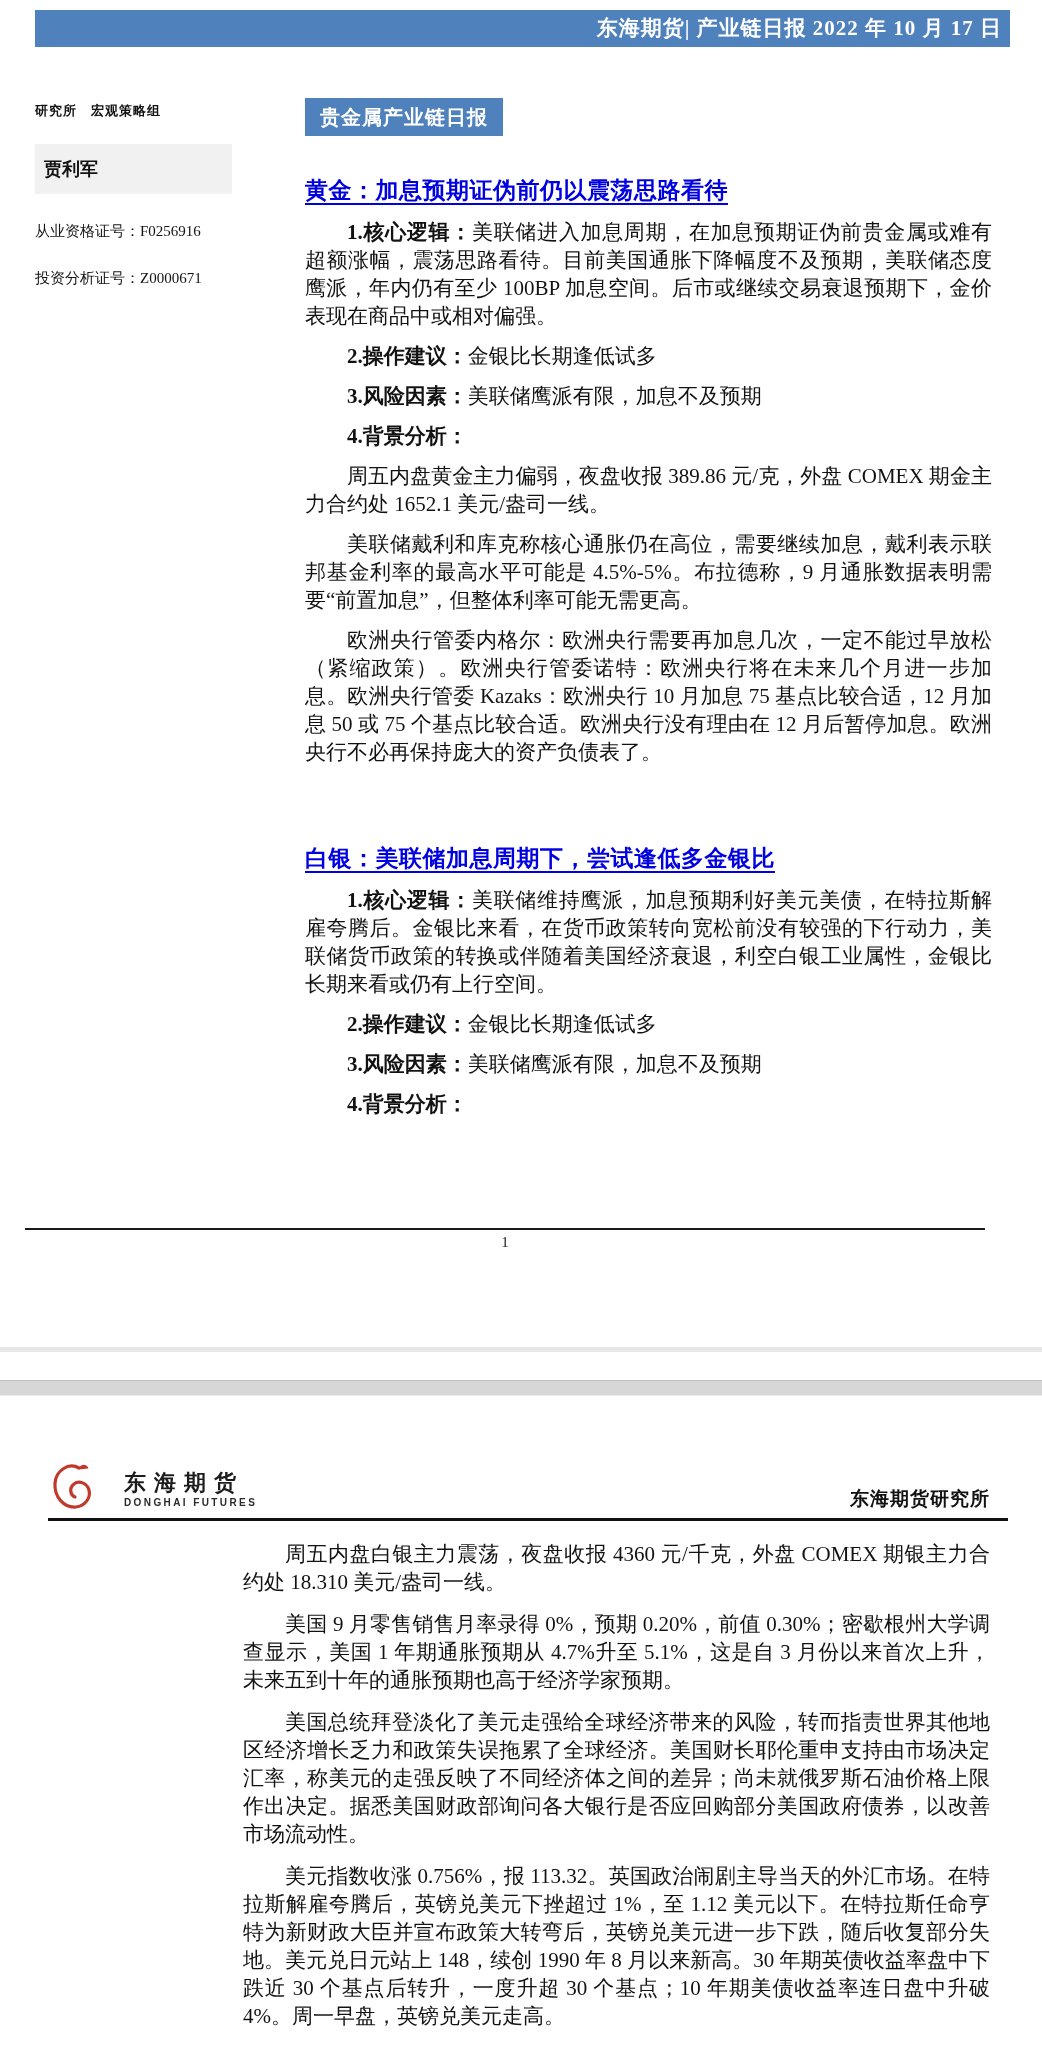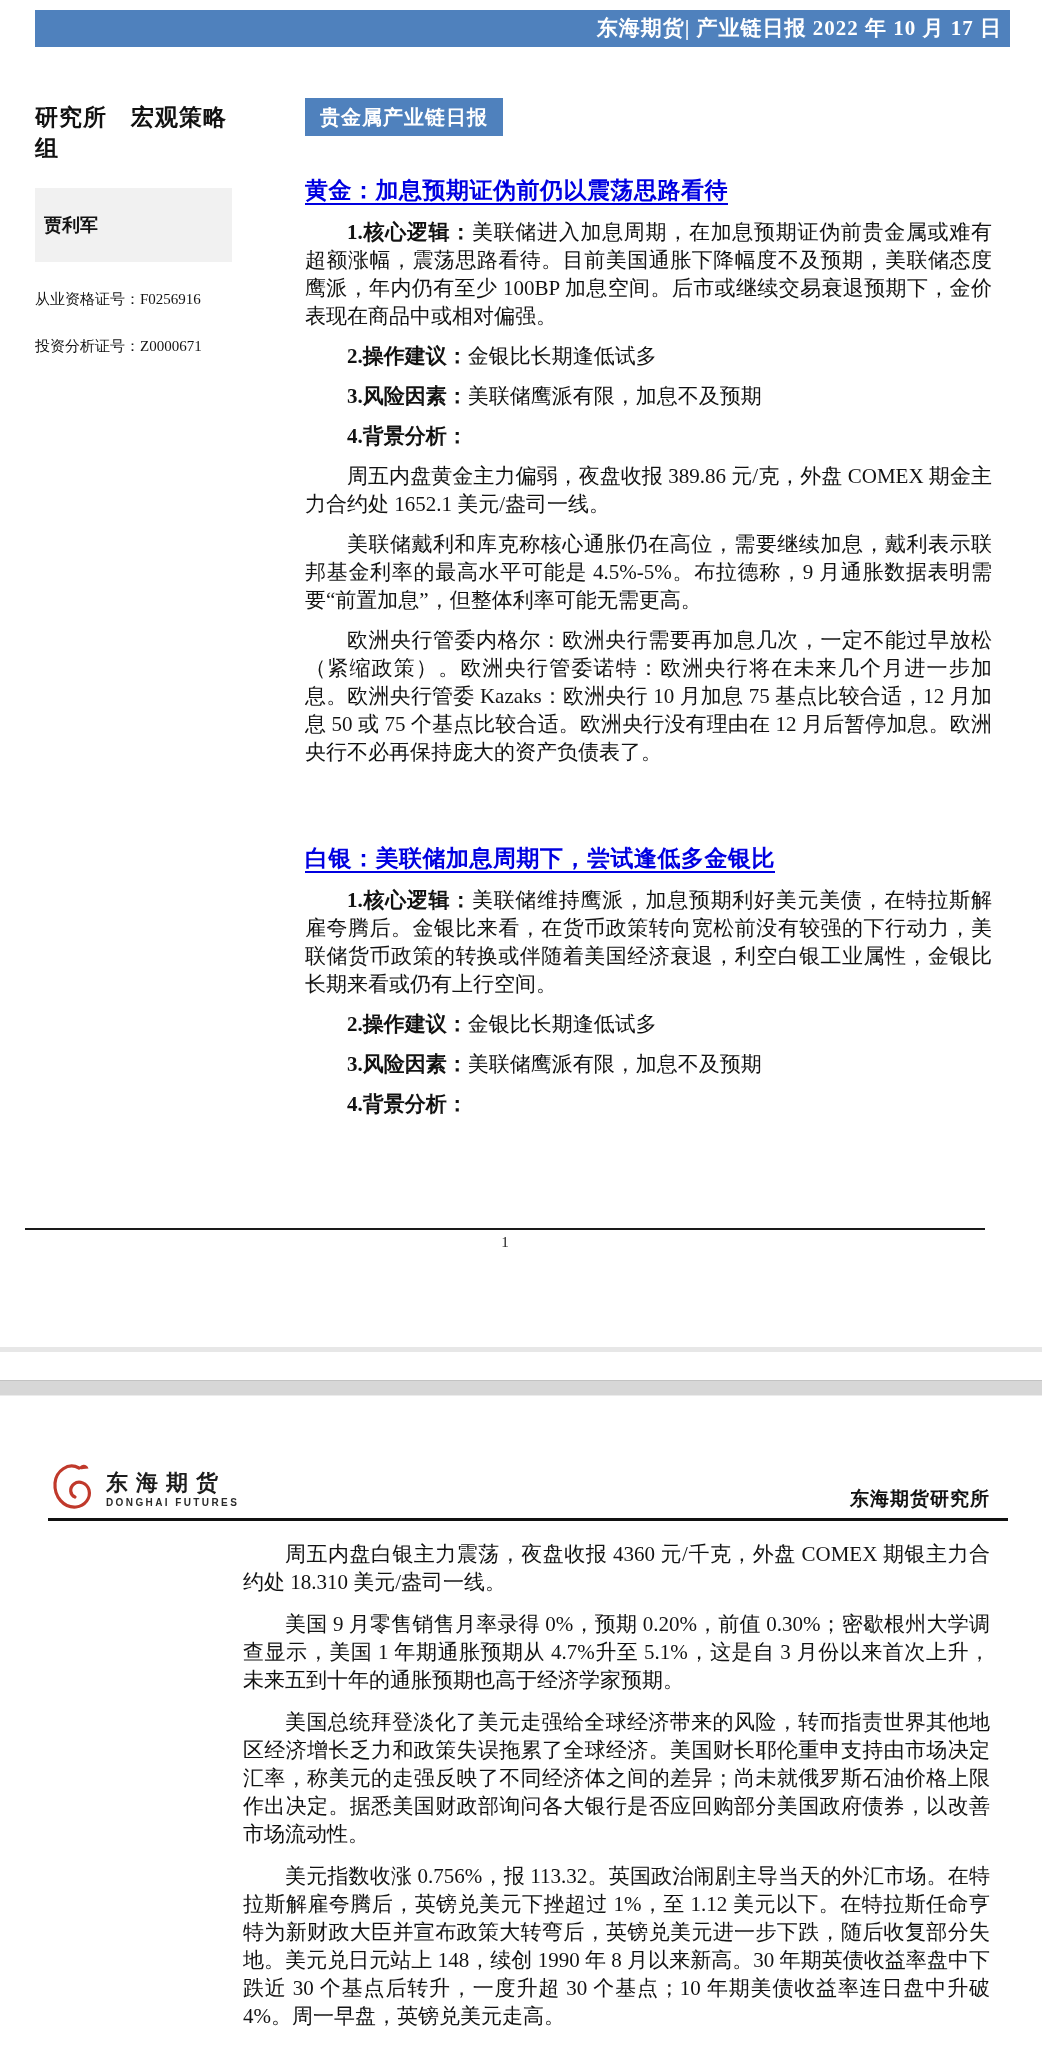--- a/index.html
+++ b/index.html
@@ -11,22 +11,22 @@
   }
   .stage{position:relative;width:1042px;height:2046px;background:#fff;}
 
   
   .banner{
     position:absolute;left:35px;top:10px;width:975px;height:37px;
     background:#4f81bd;color:#ffffff;font-weight:bold;font-size:21px;line-height:37px;
     text-align:right;padding-right:8px;box-sizing:border-box;letter-spacing:1px;
   }
   .sidebar{position:absolute;left:35px;top:102px;width:197px;}
-  .sidebar .dept{font-weight:bold;font-size:23px;letter-spacing:1px;margin-bottom:24px;}
-  .analyst-box{background:#f1f1f1;padding:25px 9px;font-weight:bold;font-size:18px;margin-bottom:16px;}
+  .sidebar .dept{font-weight:bold;font-size:13px;letter-spacing:1px;margin-bottom:24px;}
+  .analyst-box{background:#f1f1f1;padding:13px 9px;font-weight:bold;font-size:18px;margin-bottom:16px;}
   .cert{font-size:15px;margin-bottom:9px;white-space:nowrap;margin-top:28px;}
 
   .content{
     position:absolute;left:305px;top:98px;width:687px;
     font-size:21px;line-height:28px;text-align:justify;
   }
   .badge{
     display:inline-block;background:#4f81bd;color:#fff;font-weight:bold;
     font-size:20px;line-height:26px;padding:6px 15px;margin-bottom:40px;letter-spacing:1px;
   }
@@ -40,21 +40,21 @@
   .item-label{font-weight:bold;}
 
   .footer-rule{position:absolute;left:25px;top:1228px;width:960px;border-top:2px solid #1a1a1a;}
   .page-num{position:absolute;left:25px;top:1234px;width:960px;text-align:center;font-size:15px;color:#222;}
 
   
   .sep1{position:absolute;left:0;top:1347px;width:1042px;height:5px;background:#e7e7e7;}
   .sep2{position:absolute;left:0;top:1380px;width:1042px;height:14px;background:#d7d7d7;border-top:1px solid #c3c3c3;border-bottom:1px solid #ececec;}
 
   
-  .p2-logo{position:absolute;left:48px;top:1460px;display:flex;align-items:center;gap:10px;}
+  .p2-logo{position:absolute;left:48px;top:1460px;display:flex;align-items:center;gap:28px;}
   .p2-logo .txt{display:flex;flex-direction:column;}
   .p2-logo .cn{
     font-family:"Liberation Sans","DejaVu Sans",sans-serif;
     font-weight:bold;font-size:22px;letter-spacing:8px;color:#1c1c1c;line-height:26px;
   }
   .p2-logo .en{
     font-family:"Liberation Sans","DejaVu Sans",sans-serif;
     font-weight:bold;font-size:10px;letter-spacing:2.4px;color:#2a2a2a;line-height:13px;
   }
   .p2-title{position:absolute;right:52px;top:1486px;font-size:19px;font-weight:bold;letter-spacing:1px;}

